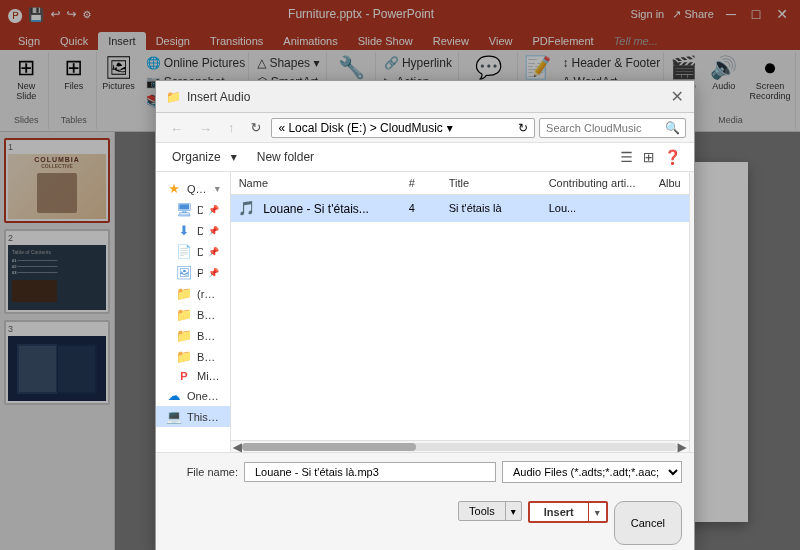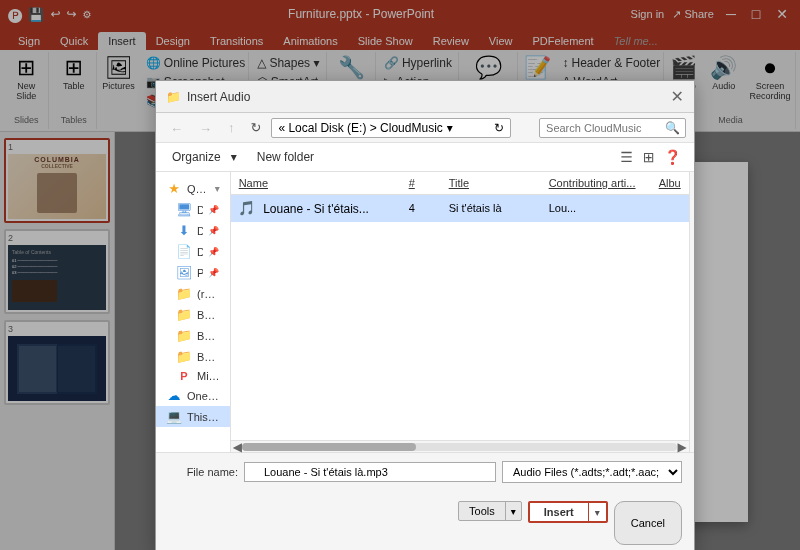--- a/index.html
+++ b/index.html
@@ -241,21 +241,20 @@
       font-size: 11px;
       gap: 4px;
     }
     .search-bar {
       display: flex;
       align-items: center;
       border: 1px solid #aaa;
       border-radius: 2px;
       overflow: hidden;
       background: white;
-      margin-left: 24px;
     }
     .search-input {
       border: none;
       outline: none;
       padding: 2px 6px;
       font-size: 11px;
       width: 120px;
     }
     .search-icon-btn {
       background: none;
@@ -302,21 +301,20 @@
       border-bottom: 1px solid #e0e0e0;
       padding: 3px 0;
     }
     .col-header {
       padding: 2px 8px;
       font-size: 11px;
       color: #333;
       font-weight: normal;
       cursor: pointer;
       white-space: nowrap;
-      text-decoration: underline;
     }
     .col-name { width: 170px; }
     .col-num { width: 40px; }
     .col-title { width: 100px; }
     .col-artist { width: 110px; }
     .col-album { flex: 1; }
 
     .file-list {
       flex: 1;
       overflow-y: auto;
@@ -376,21 +374,21 @@
     }
     .file-row-label {
       width: 70px;
       font-size: 11px;
       color: #333;
       text-align: right;
     }
     .file-name-input {
       flex: 1;
       border: 1px solid #aaa;
-      padding: 3px 19px;
+      padding: 3px 10px;
       font-size: 11px;
       outline: none;
     }
     .file-type-select {
       width: 180px;
       border: 1px solid #aaa;
       padding: 3px 6px;
       font-size: 11px;
       background: white;
       outline: none;
@@ -539,21 +537,21 @@
         <div class="label">New<br>Slide</div>
       </div>
     </div>
     <div class="ribbon-group-label">Slides</div>
   </div>
 
   <div class="ribbon-group">
     <div class="ribbon-items">
       <div class="ribbon-btn">
         <div class="icon">⊞</div>
-        <div class="label">Table</div>
+        <div class="label">Files</div>
       </div>
     </div>
     <div class="ribbon-group-label">Tables</div>
   </div>
 
   <div class="ribbon-group">
     <div class="ribbon-items">
       <div class="ribbon-btn">
         <div class="icon">🖼</div>
         <div class="label">Pictures</div>

